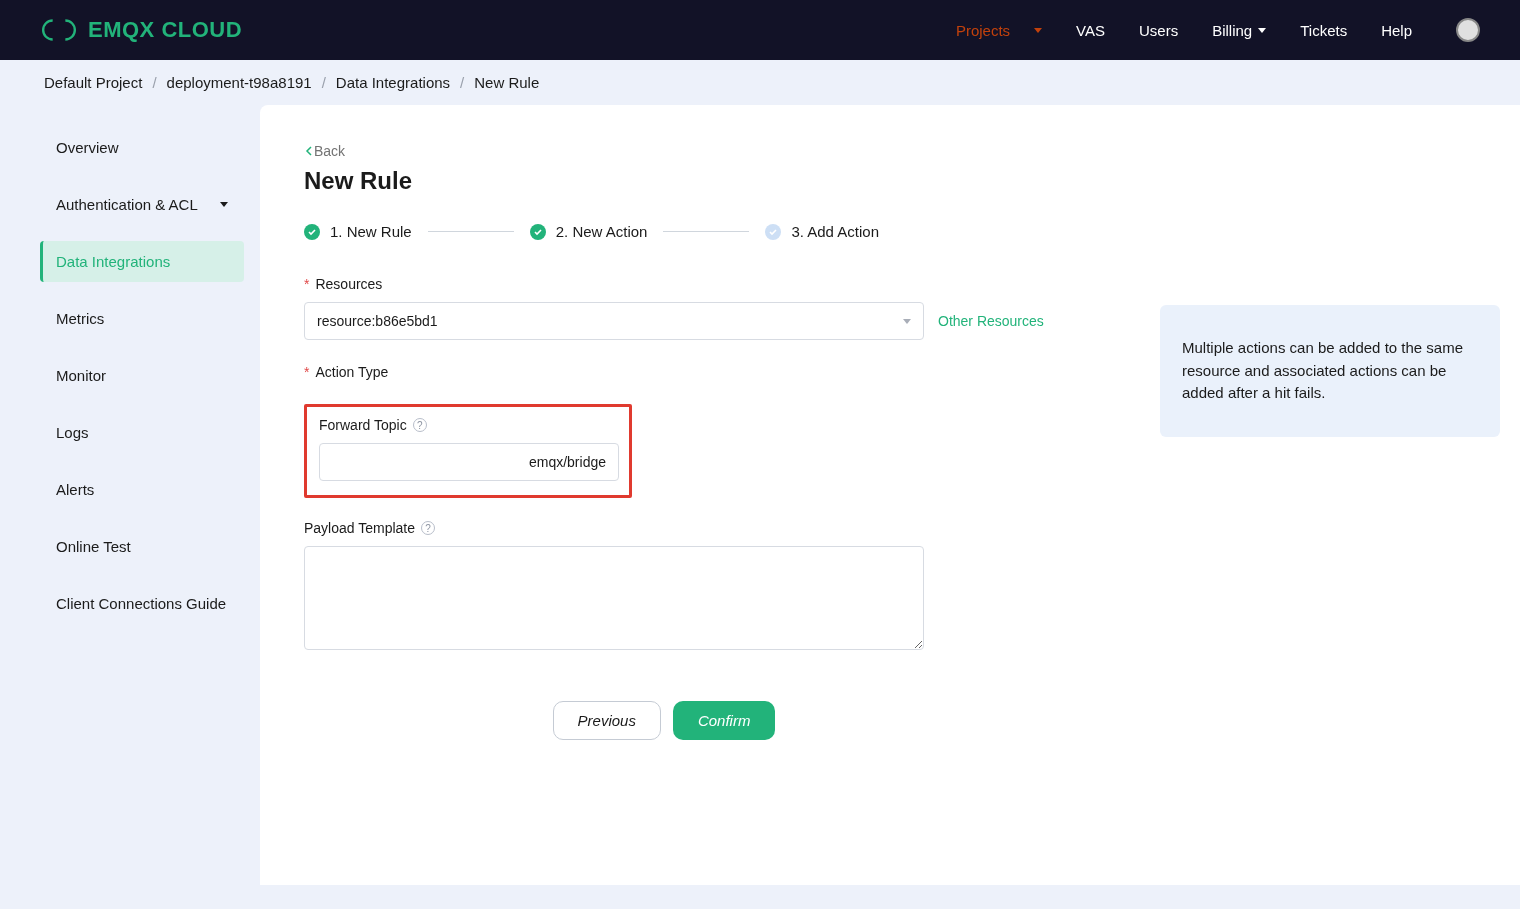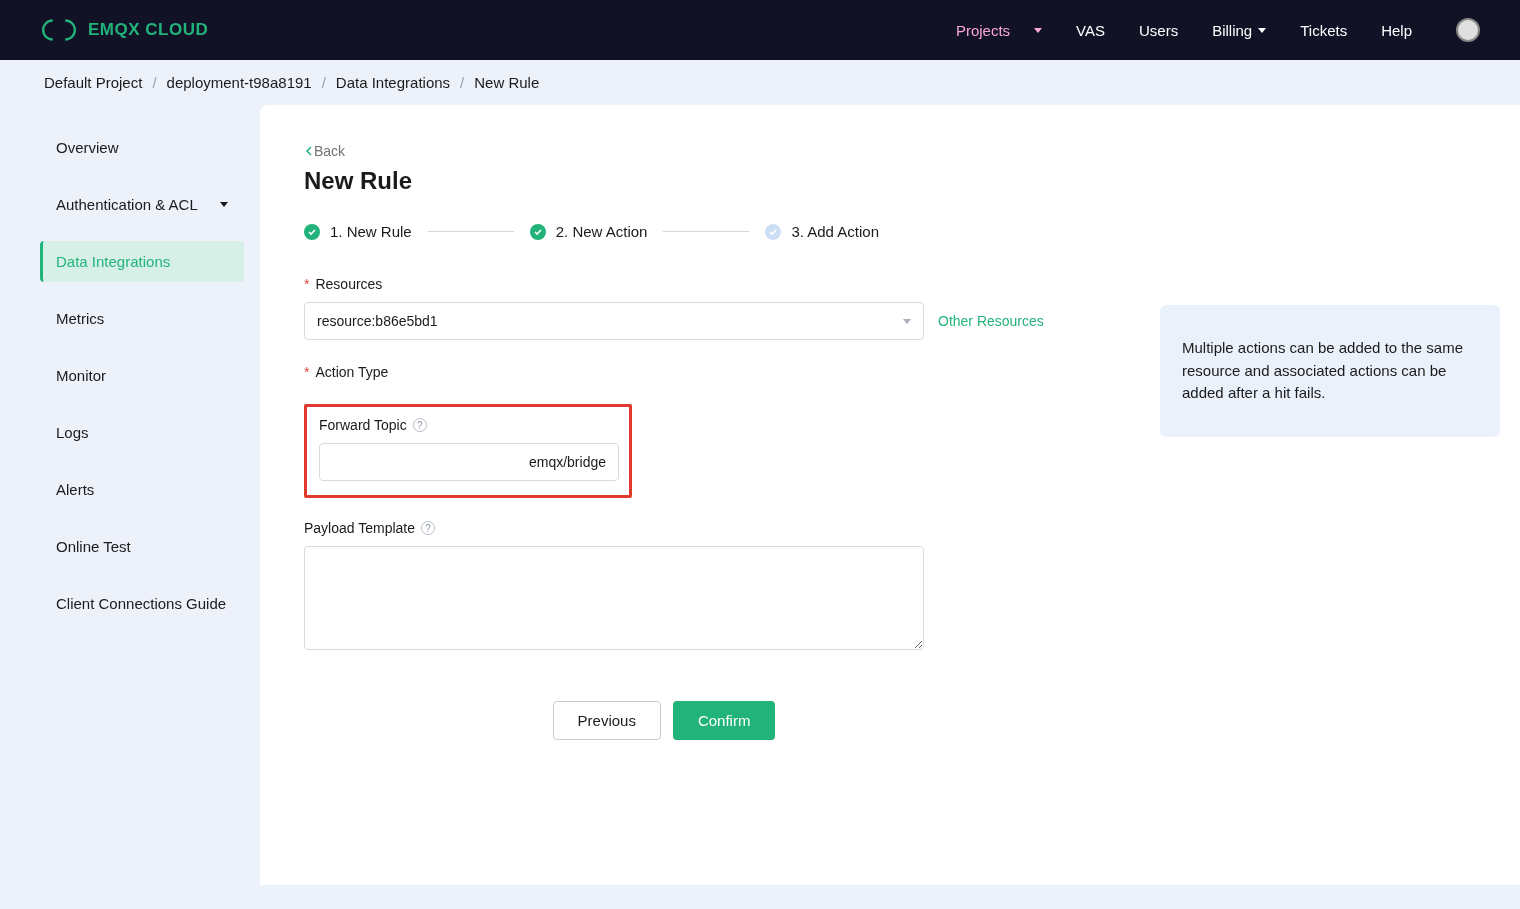--- a/index.html
+++ b/index.html
@@ -18,24 +18,24 @@
   height: 60px;
   display: flex;
   align-items: center;
   padding: 0 40px;
   color: #fff;
 }
 .logo-wrap { display: flex; align-items: center; gap: 10px; }
 .logo-mark {
   width: 38px; height: 26px;
 }
-.logo-text { color: #22b37a; font-weight: 600; font-size: 17px; letter-spacing: 0.5px; }
+.logo-text { color: #22b37a; font-weight: 600; font-size: 22px; letter-spacing: 0.5px; }
 .topnav { margin-left: auto; display: flex; align-items: center; gap: 34px; }
 .topnav-item { color: #fff; font-size: 15px; cursor: pointer; display: flex; align-items: center; gap: 6px; }
-.topnav-item.active { color: #f9a8d4; gap: 24px; }
+.topnav-item.active { color: #c2410c; gap: 24px; }
 .caret-down {
   width: 0; height: 0;
   border-left: 4px solid transparent;
   border-right: 4px solid transparent;
   border-top: 5px solid currentColor;
 }
 .avatar {
   width: 24px; height: 24px; border-radius: 50%; background:#e0e0e0; border:2px solid #888; margin-left:10px;
 }
 
@@ -128,21 +128,21 @@
   background:#eaf1fb;
   border-radius:6px;
   padding: 32px 22px;
   font-size:15px;
   color:#1b1b1b;
   line-height:1.5;
 }
 .main-wrap { position:relative; }
 
 .btn-row { display:flex; gap:12px; justify-content:center; margin-top:48px; max-width:720px;}
-.btn { padding: 10px 24px; border-radius:4px; font-size:15px; cursor:pointer; border:1px solid transparent;}
+.btn { padding: 10px 24px; border-radius:10px; font-size:15px; cursor:pointer; border:1px solid transparent;font-style:italic;}
 .btn-outline { background:#fff; border-color:#c5cbd4; color:#1b1b1b;}
 .btn-primary { background:#22b37a; color:#fff;}
 svg.check { width:10px; height:10px; }
 </style>
 </head>
 <body>
 
 <div class="topbar">
   <div class="logo-wrap">
     <svg class="logo-mark" viewBox="0 0 48 32">

